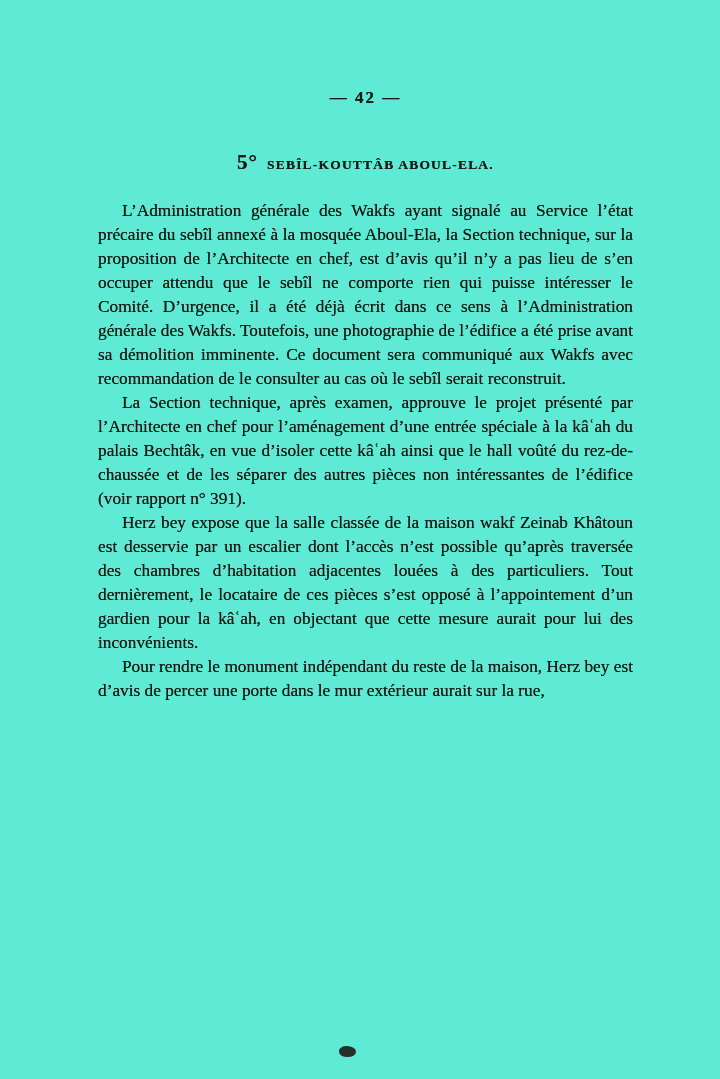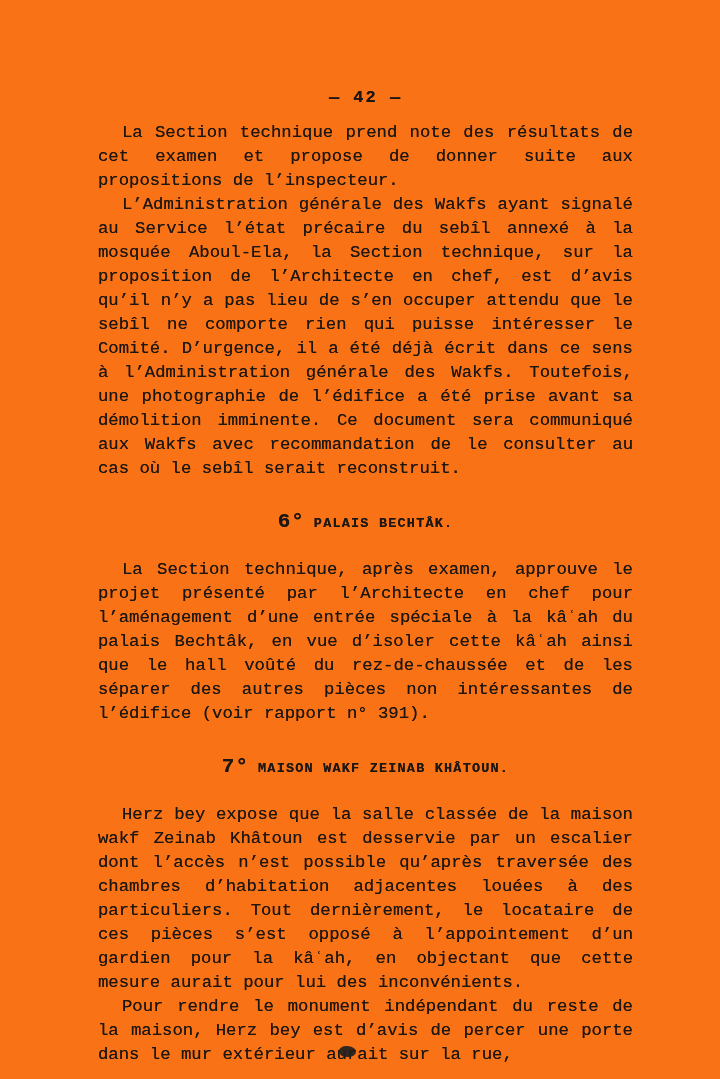--- a/index.html
+++ b/index.html
@@ -5,23 +5,23 @@
   html, body {
     margin: 0;
     padding: 0;
     background: #e9e9e9;
   }
   .page {
     position: relative;
     width: 720px;
     height: 1079px;
     margin: 0 auto;
-    background: #f97316;
+    background: #5eead4;
     overflow: hidden;
-    font-family: Liberation Mono, monospace;
+    font-family: Liberation Serif, serif;
     color: #1c1713;
   }
   .page-number {
     position: absolute;
     top: 88px;
     left: 98px;
     width: 535px;
     text-align: center;
     font-size: 17px;
     font-weight: bold;
@@ -74,34 +74,30 @@
 </style>
 </head>
 <body>
 
 <div class="page">
 
   <div class="page-number">— 42 —</div>
 
   <div class="text-block">
 
-    <p class="para">La Section technique prend note des résultats de cet examen et propose de donner suite aux propositions de l’inspecteur.</p>
 
+    <div class="section-heading">
+      <span class="section-number">5°</span><span class="section-title">SEBÎL-KOUTTÂB ABOUL-ELA.</span>
+    </div>
 
     <p class="para">L’Administration générale des Wakfs ayant signalé au Service l’état précaire du sebîl annexé à la mosquée Aboul-Ela, la Section technique, sur la proposition de l’Architecte en chef, est d’avis qu’il n’y a pas lieu de s’en occuper attendu que le sebîl ne comporte rien qui puisse intéresser le Comité. D’urgence, il a été déjà écrit dans ce sens à l’Administration générale des Wakfs. Toutefois, une photographie de l’édifice a été prise avant sa démolition imminente. Ce document sera communiqué aux Wakfs avec recommandation de le consulter au cas où le sebîl serait reconstruit.</p>
 
-    <div class="section-heading">
-      <span class="section-number">6°</span><span class="section-title">PALAIS BECHTÂK.</span>
-    </div>
 
     <p class="para">La Section technique, après examen, approuve le projet présenté par l’Architecte en chef pour l’aménagement d’une entrée spéciale à la kâʿah du palais Bechtâk, en vue d’isoler cette kâʿah ainsi que le hall voûté du rez-de-chaussée et de les séparer des autres pièces non intéressantes de l’édifice (voir rapport n° 391).</p>
 
-    <div class="section-heading">
-      <span class="section-number">7°</span><span class="section-title">MAISON WAKF ZEINAB KHÂTOUN.</span>
-    </div>
 
     <p class="para">Herz bey expose que la salle classée de la maison wakf Zeinab Khâtoun est desservie par un escalier dont l’accès n’est possible qu’après traversée des chambres d’habitation adjacentes louées à des particuliers. Tout dernièrement, le locataire de ces pièces s’est opposé à l’appointement d’un gardien pour la kâʿah, en objectant que cette mesure aurait pour lui des inconvénients.</p>
     <p class="para">Pour rendre le monument indépendant du reste de la maison, Herz bey est d’avis de percer une porte dans le mur extérieur aurait sur la rue,</p>
 
   </div>
 
   <div class="ink-mark"></div>
 
 </div>
 

